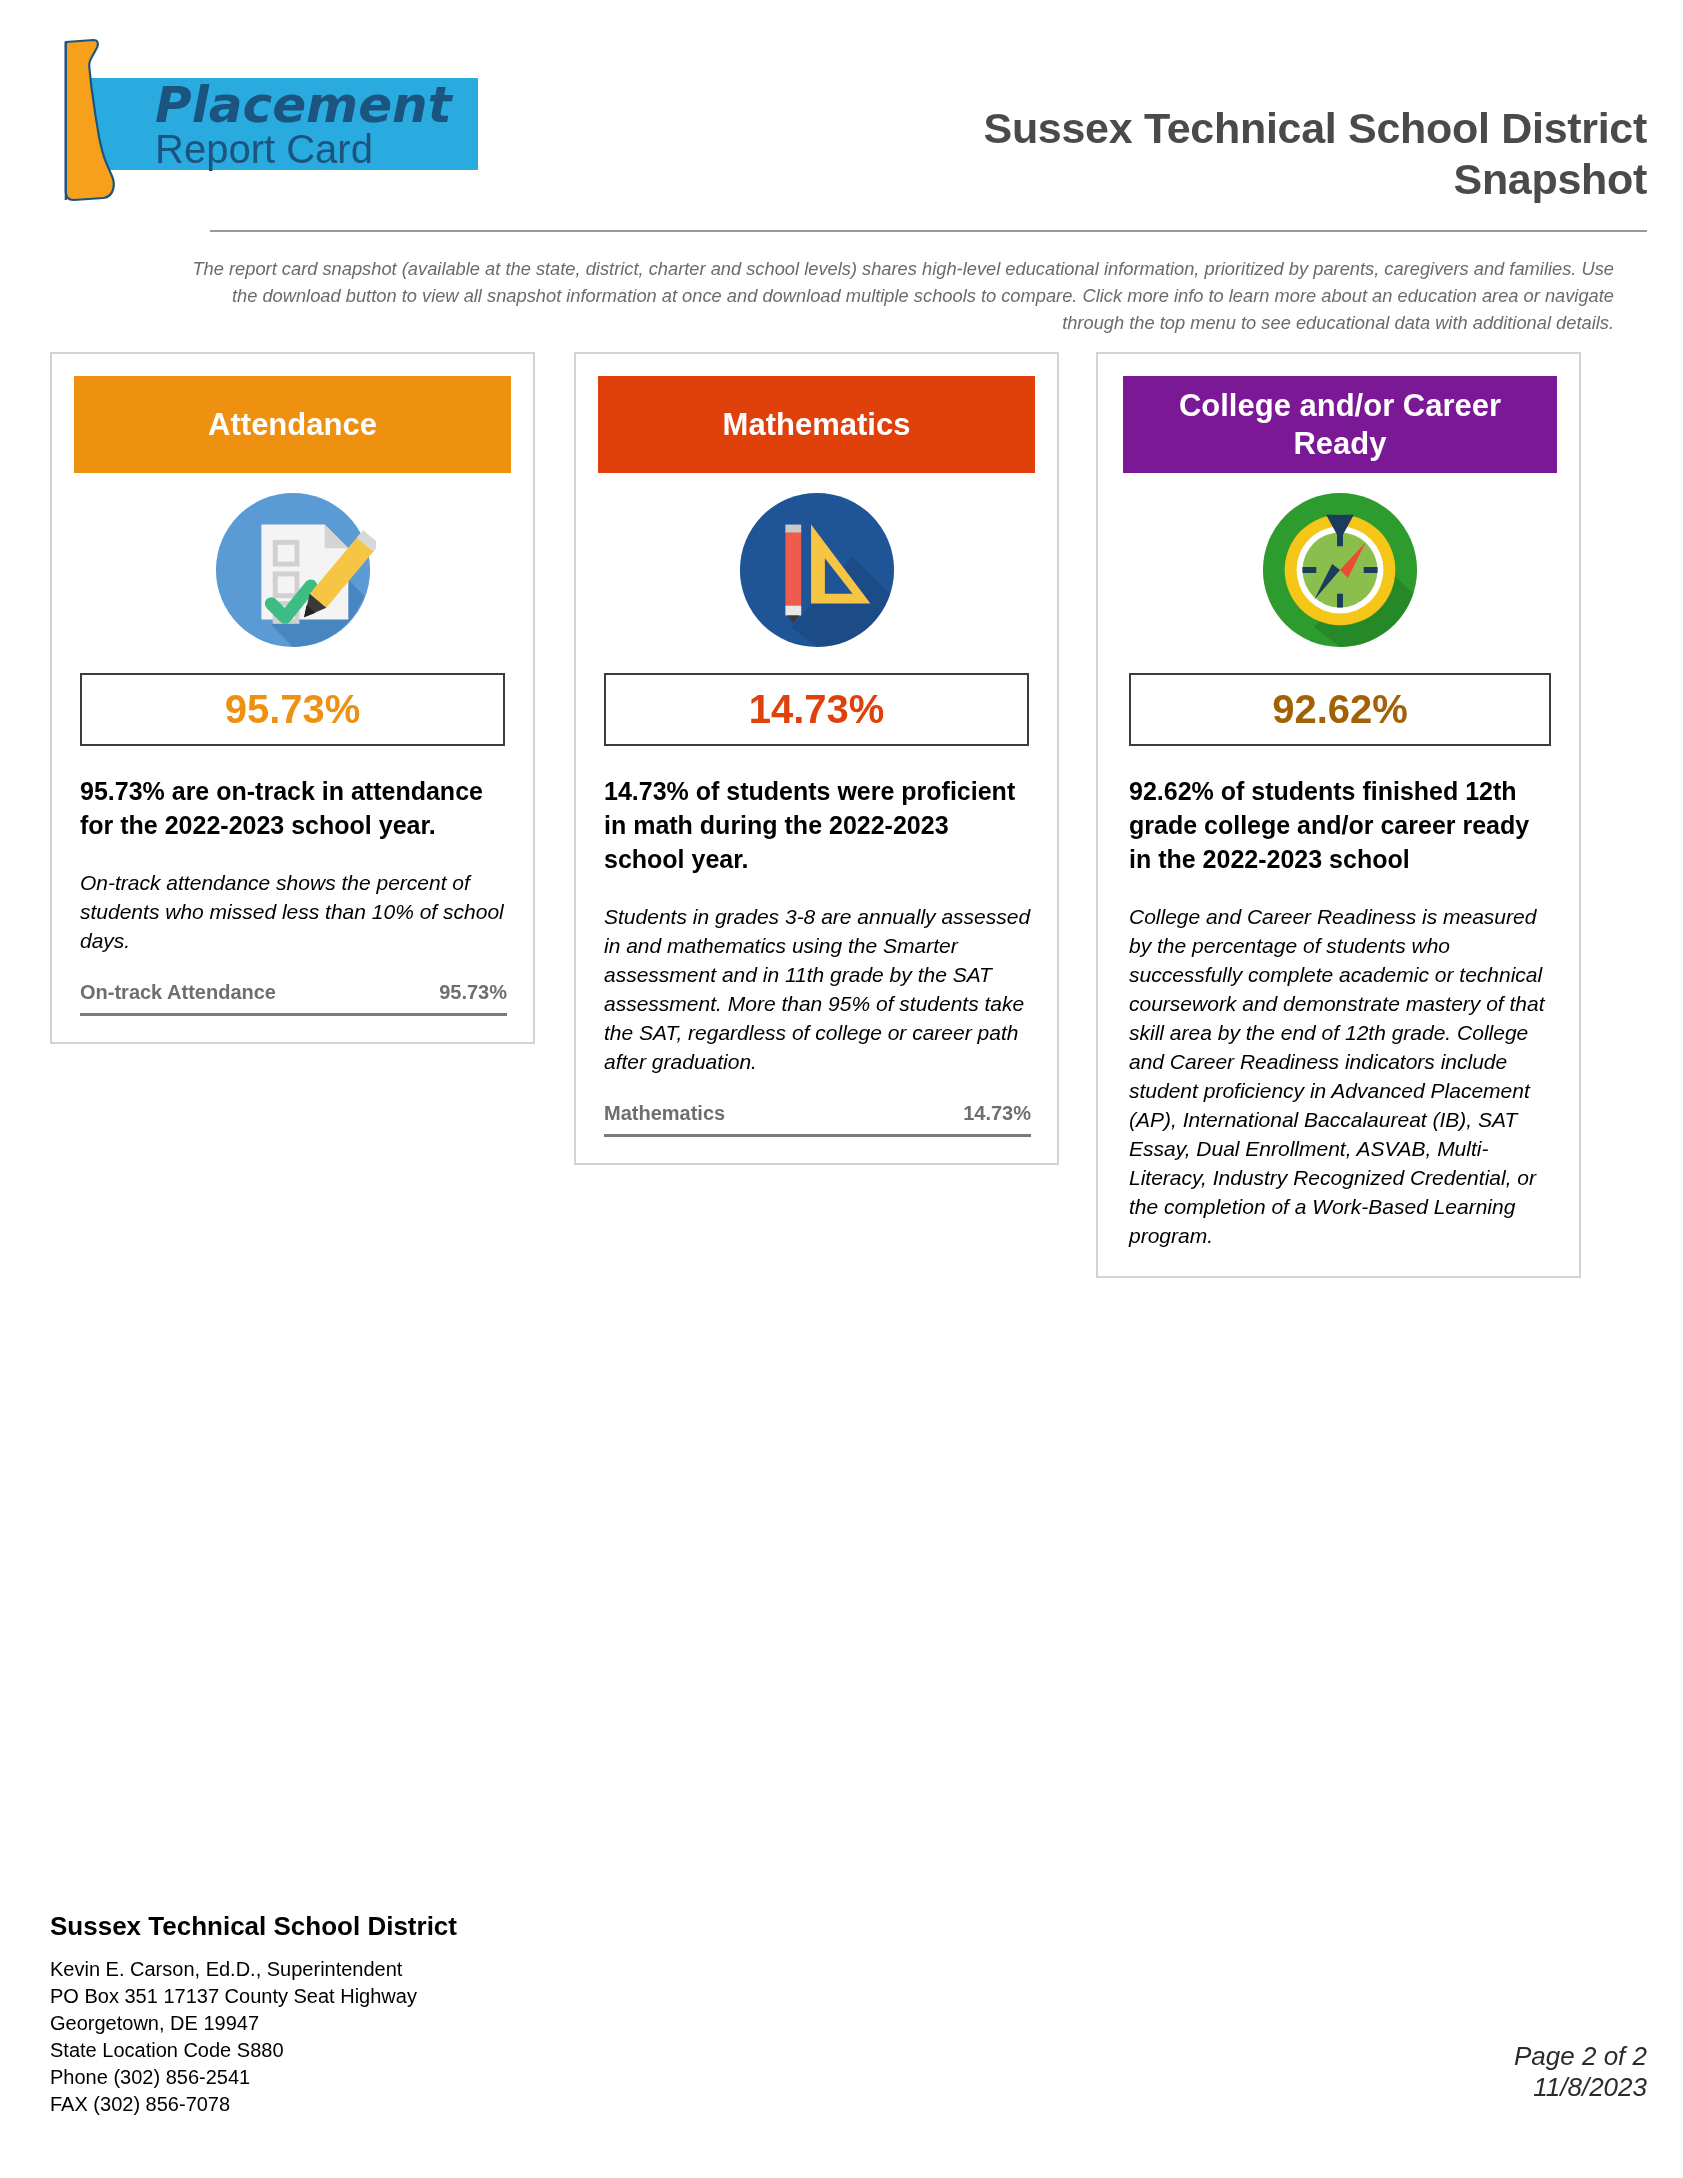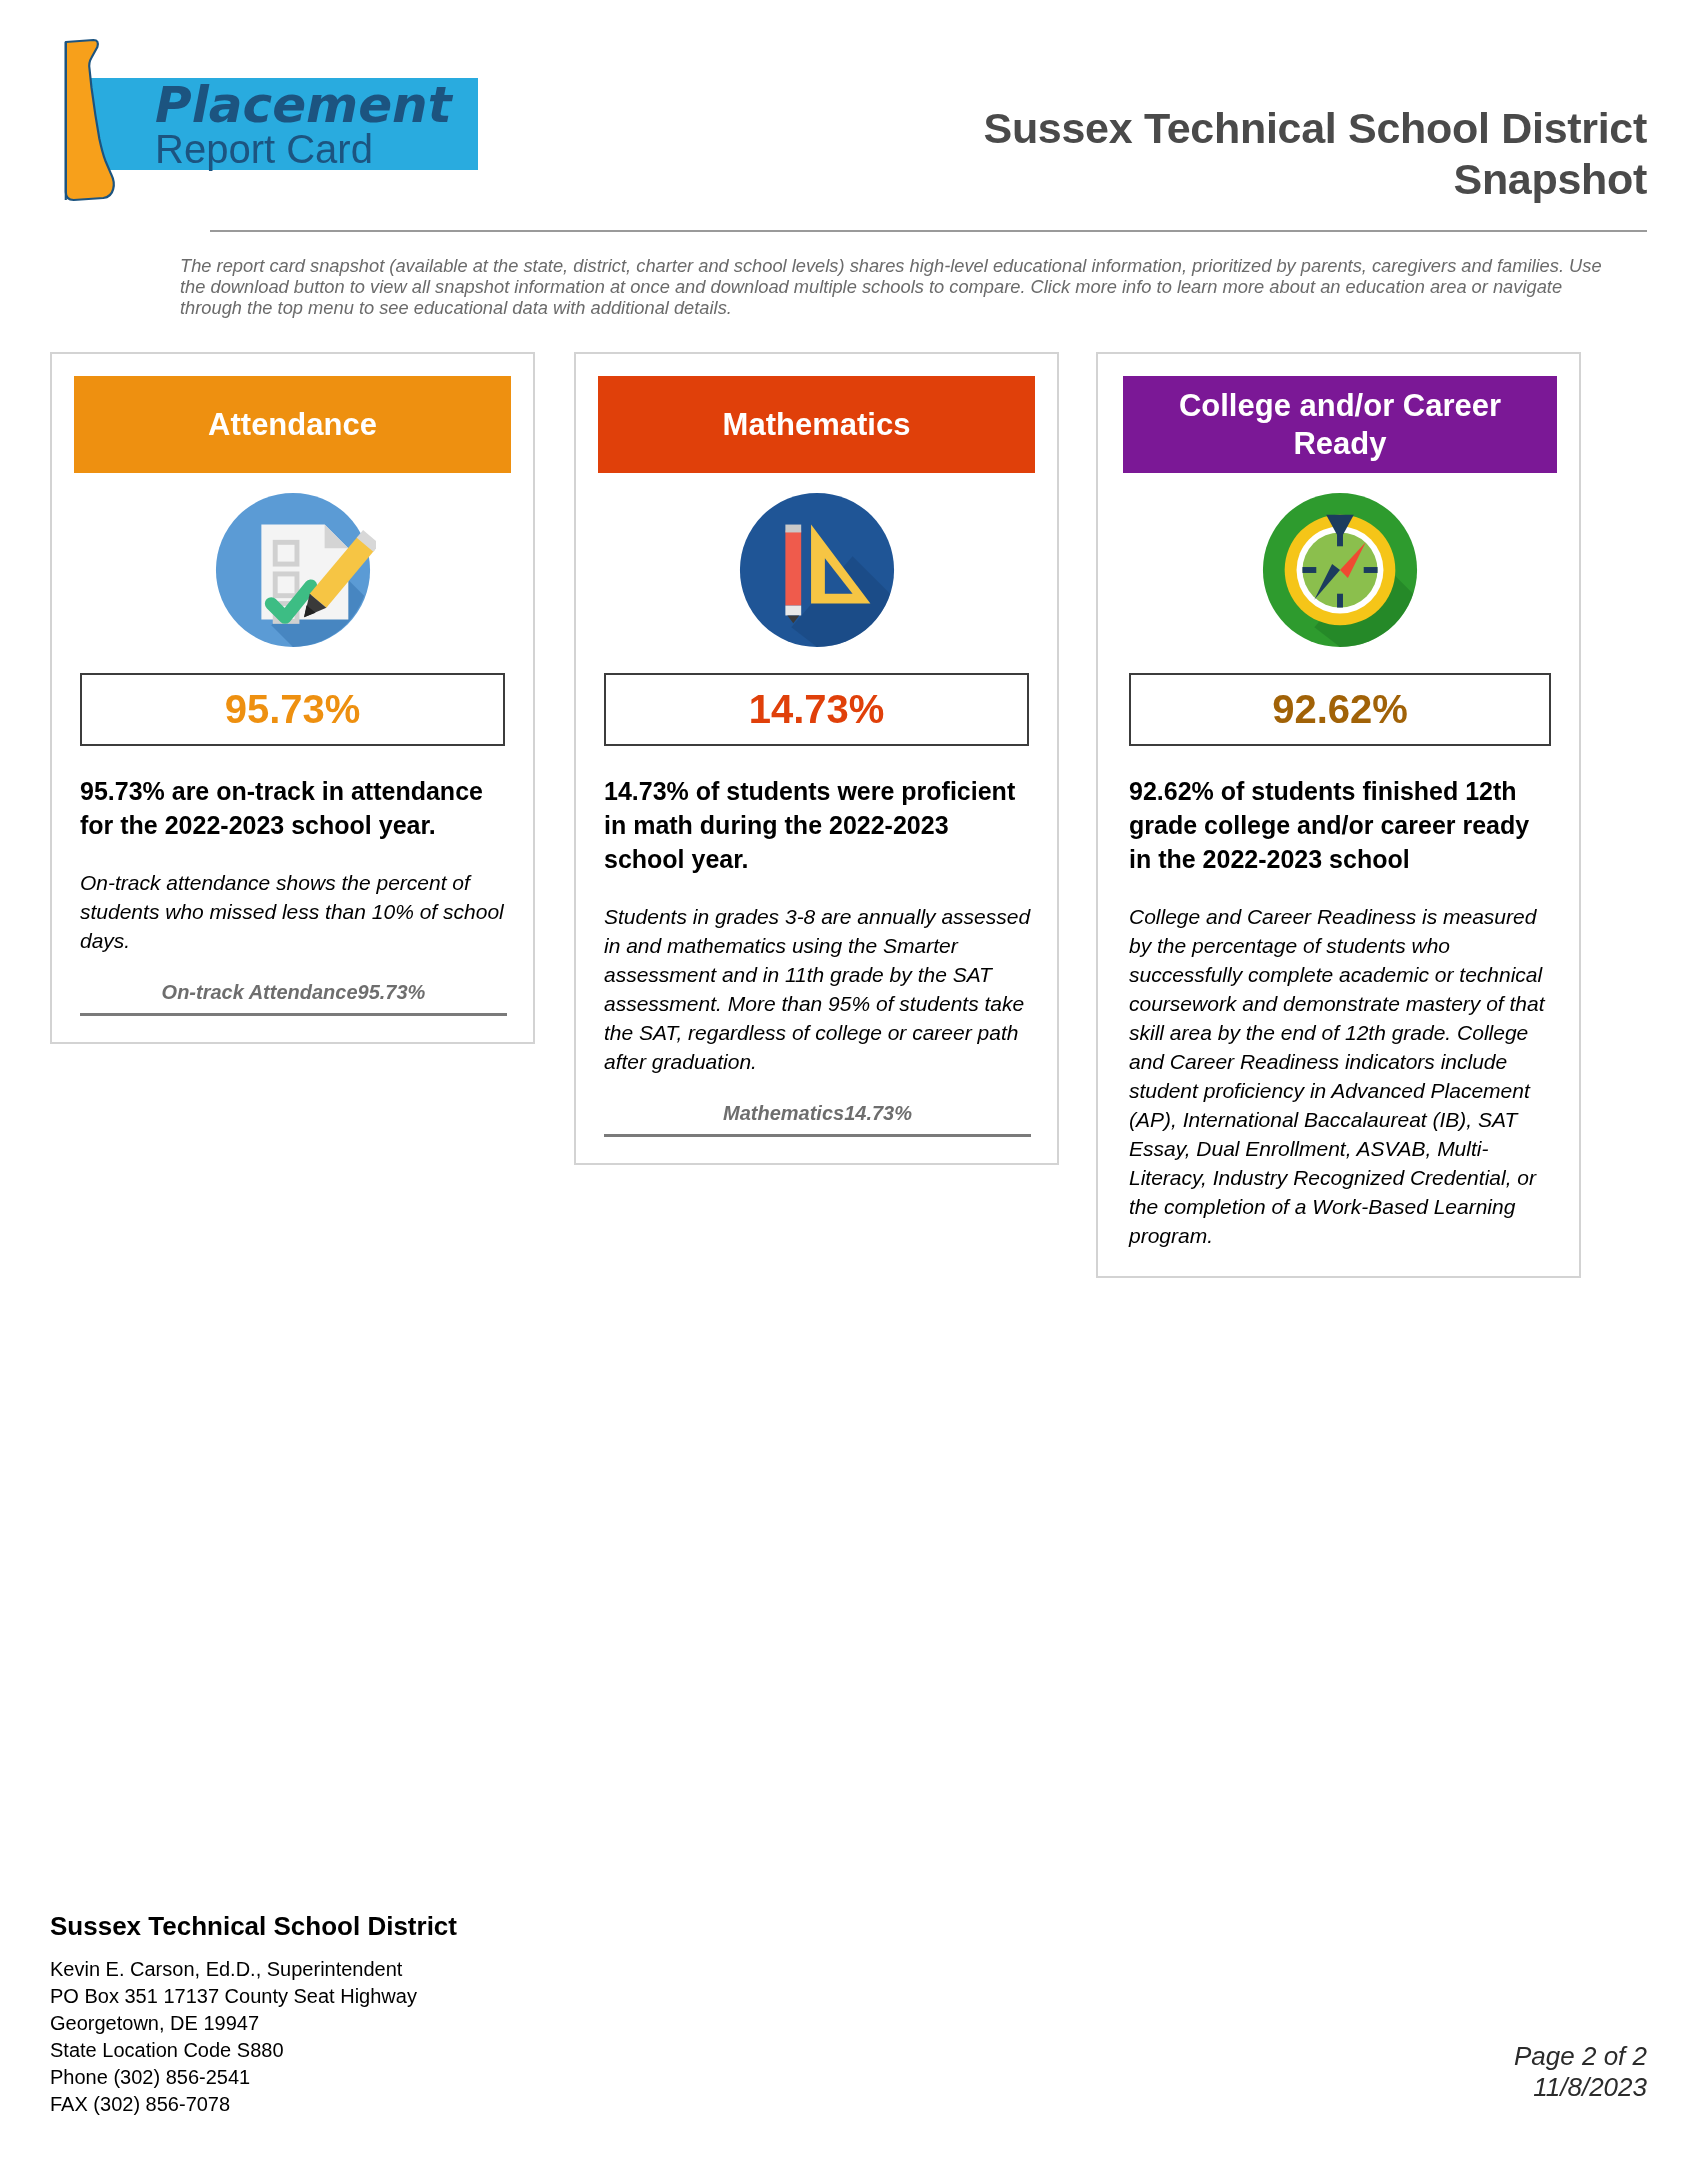--- a/index.html
+++ b/index.html
@@ -97,22 +97,22 @@
   }
 
   .intro {
     position: absolute;
     left: 180px;
     top: 255px;
     width: 1434px;
     font-size: 18.3px;
     font-style: italic;
     color: #6b6b6b;
-    line-height: 21px;
-    text-align: left;
+    line-height: 27px;
+    text-align: right;
   }
 
   
   .cards {
     position: absolute;
     left: 0;
     top: 352px;
     width: 1683px;
     display: flex;
     align-items: flex-start;
@@ -178,25 +178,24 @@
     color: #000000;
     line-height: 29px;
     padding-left: 6px;
   }
 
   .metric-row {
     margin-top: 26px;
     margin-left: 6px;
     margin-right: 4px;
     display: flex;
-    justify-content: center;
+    justify-content: space-between;
     align-items: baseline;
     border-bottom: 3px solid #7a7a7a;
     padding-bottom: 9px;
-    font-style: italic;
   }
   .metric-label {
     font-size: 20px;
     font-weight: bold;
     color: #6e6e6e;
   }
   .metric-value {
     font-size: 20px;
     font-weight: bold;
     color: #6e6e6e;

